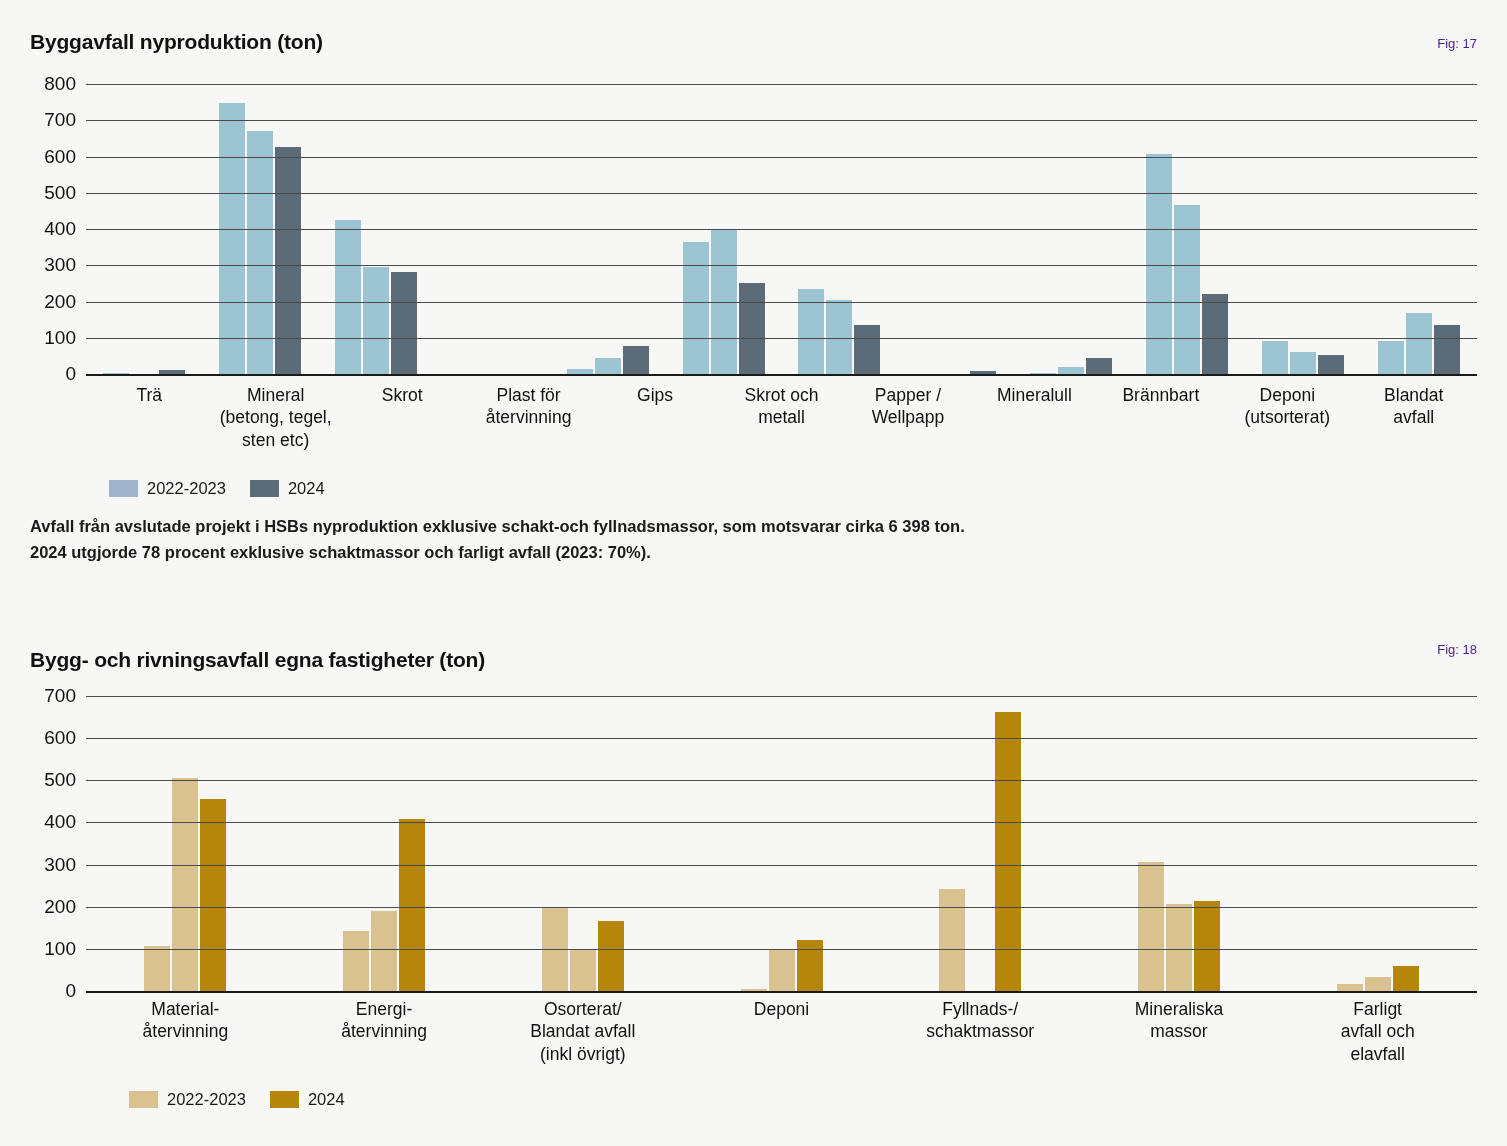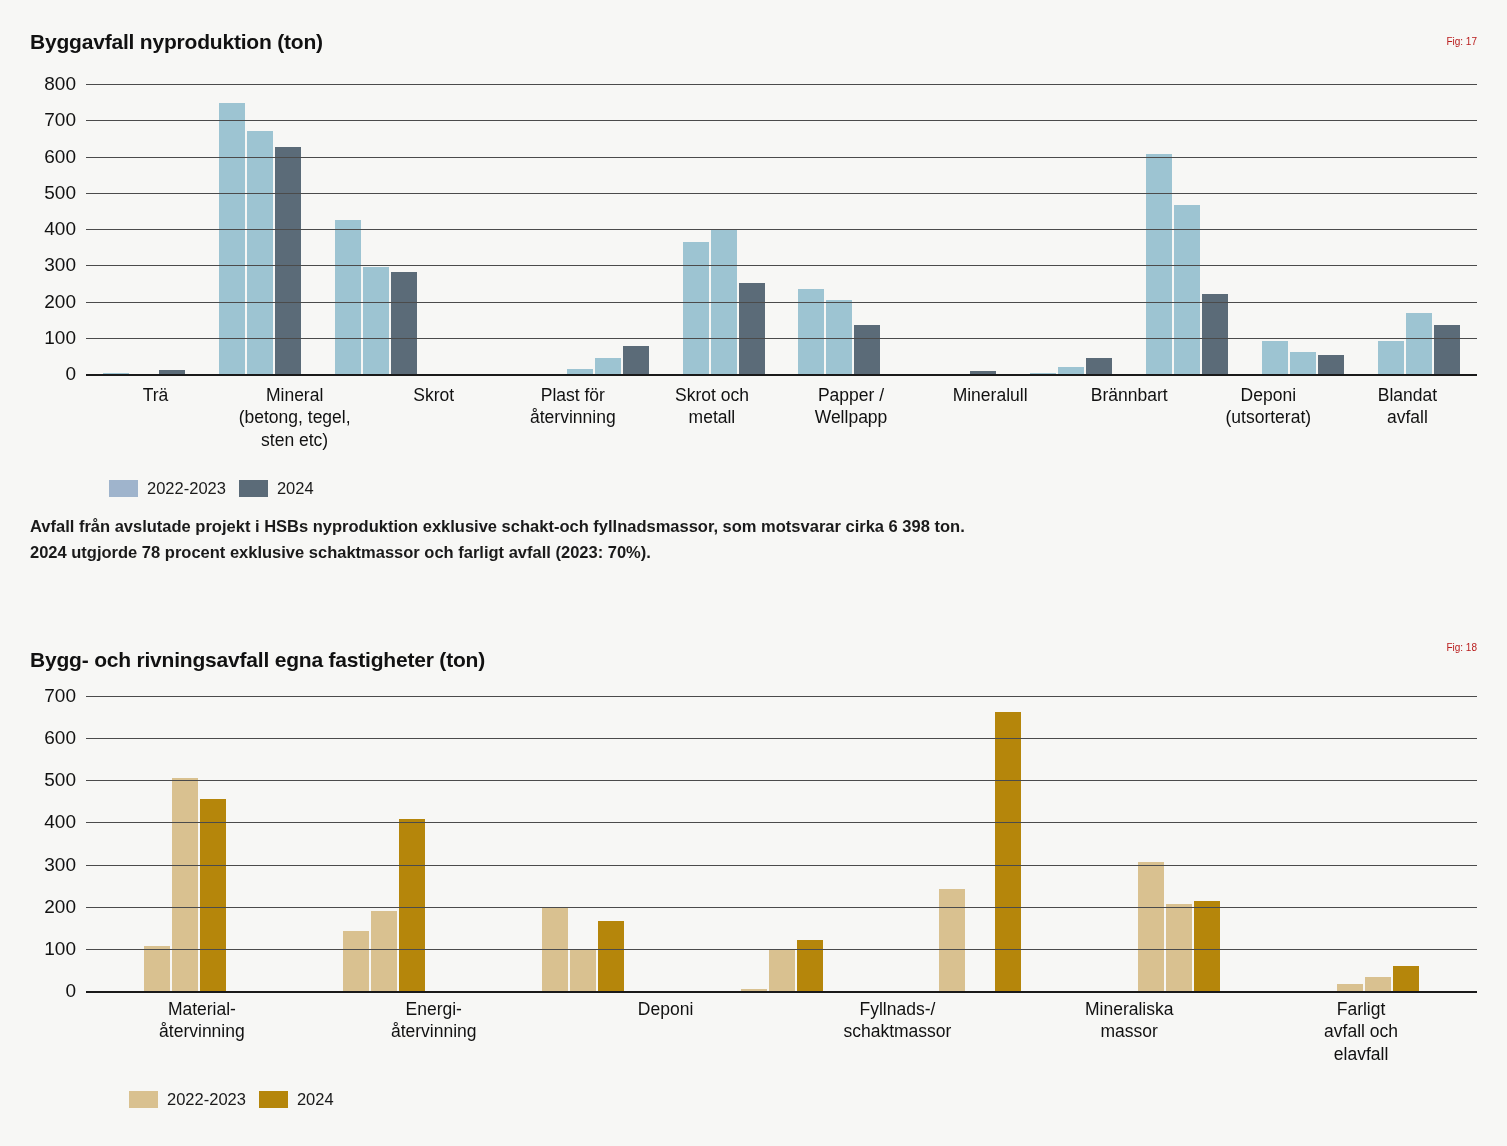--- a/index.html
+++ b/index.html
@@ -12,21 +12,21 @@
   }
   .page { position: relative; width: 1507px; height: 1146px; margin-top: 12px; }
 
   
   .chart-title {
     font-size: 21px; font-weight: bold; letter-spacing: -0.2px;
     color: #111;
   }
   .fig-label {
     position: absolute; right: 30px;
-    font-size: 10px; color: #b91c1c;
+    font-size: 13px; color: #4c1d95;
   }
 
   
   .chart-block { position: absolute; left: 0; width: 1507px; }
 
   .plot-wrap { position: relative; width: 1507px; }
 
   .yaxis {
     position: absolute; left: 0; top: 0;
     width: 86px; height: 100%;
@@ -63,21 +63,21 @@
     position: absolute; left: 86px; right: 30px;
     display: flex;
   }
   .xlabel {
     flex: 1 1 0; text-align: center;
     font-size: 17.5px; line-height: 1.28; color: #111;
     padding: 0 2px;
   }
 
   
-  .legend { position: absolute; display: flex; align-items: flex-start; gap: 13px; }
+  .legend { position: absolute; display: flex; align-items: flex-start; gap: 24px; }
   .legend-item { display: flex; align-items: center; gap: 9px; }
   .swatch { width: 29px; height: 17px; }
   .legend-label { font-size: 16.5px; color: #1a1a1a; }
 
   
   .caption {
     position: absolute; left: 30px;
     font-size: 16.5px; line-height: 1.55; color: #1a1a1a;
   }
 </style>
@@ -187,20 +187,23 @@
           <div>sten etc)</div>
         </div>
         <div class="xlabel">
           <div>Skrot</div>
         </div>
         <div class="xlabel">
           <div>Plast för</div>
           <div>återvinning</div>
         </div>
         <div class="xlabel">
+          <div>Gips</div>
+        </div>
+        <div class="xlabel">
           <div>Skrot och</div>
           <div>metall</div>
         </div>
         <div class="xlabel">
           <div>Papper /</div>
           <div>Wellpapp</div>
         </div>
         <div class="xlabel">
           <div>Mineralull</div>
         </div>
@@ -301,20 +304,25 @@
     <div class="xlabels" id="xlab2" style="position:absolute;top:368px;">
         <div class="xlabel">
           <div>Material-</div>
           <div>återvinning</div>
         </div>
         <div class="xlabel">
           <div>Energi-</div>
           <div>återvinning</div>
         </div>
         <div class="xlabel">
+          <div>Osorterat/</div>
+          <div>Blandat avfall</div>
+          <div>(inkl övrigt)</div>
+        </div>
+        <div class="xlabel">
           <div>Deponi</div>
         </div>
         <div class="xlabel">
           <div>Fyllnads-/</div>
           <div>schaktmassor</div>
         </div>
         <div class="xlabel">
           <div>Mineraliska</div>
           <div>massor</div>
         </div>

